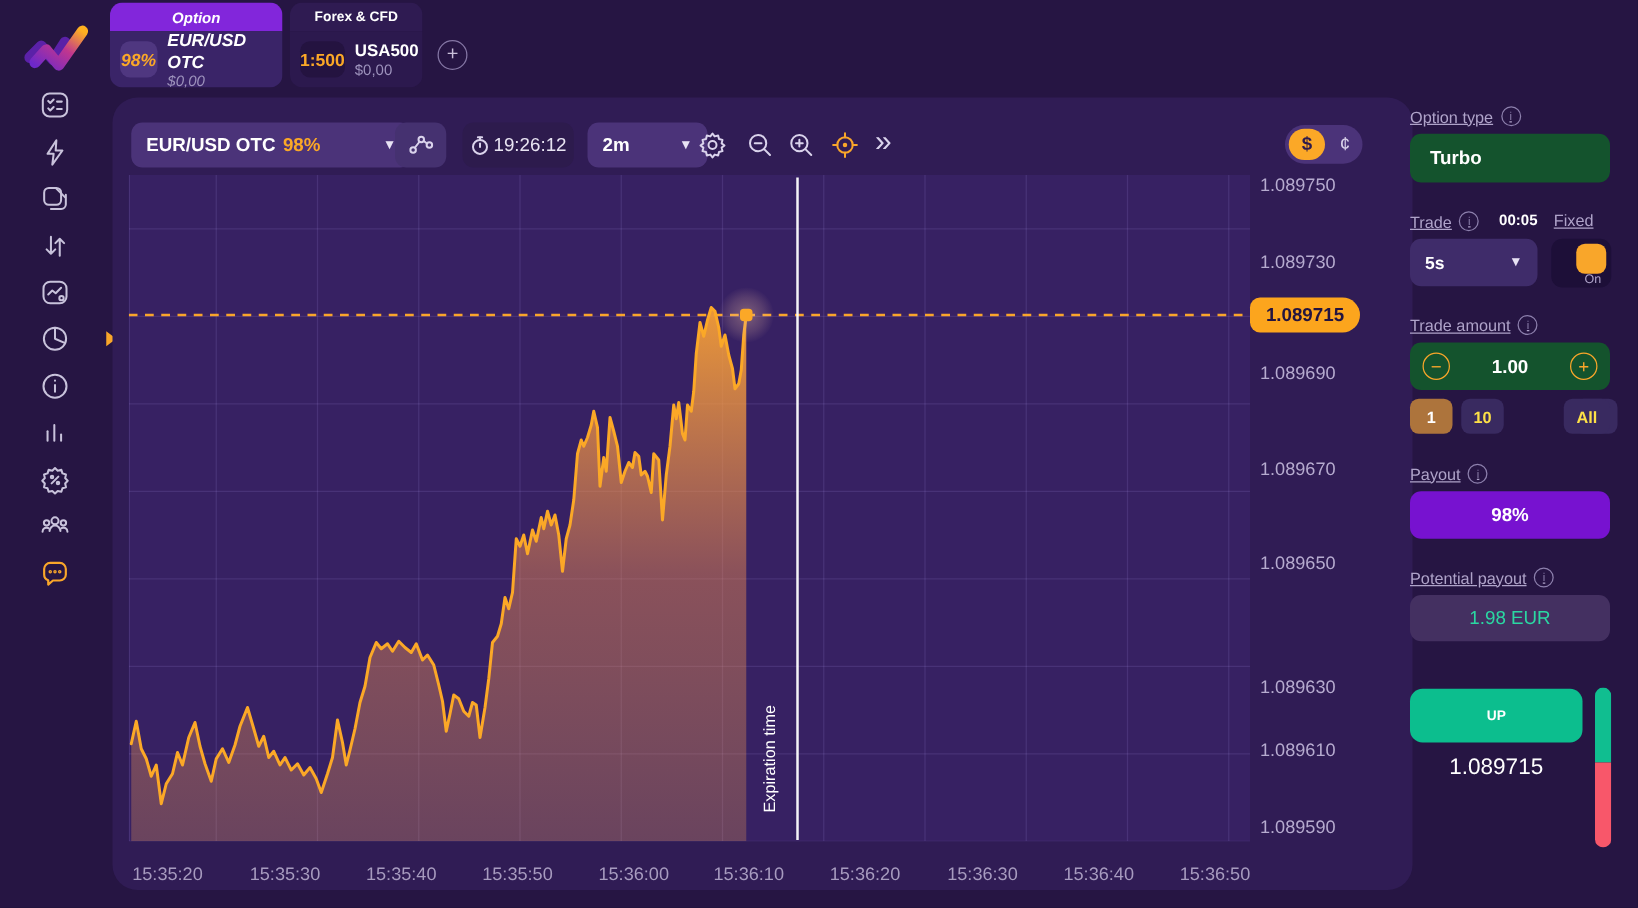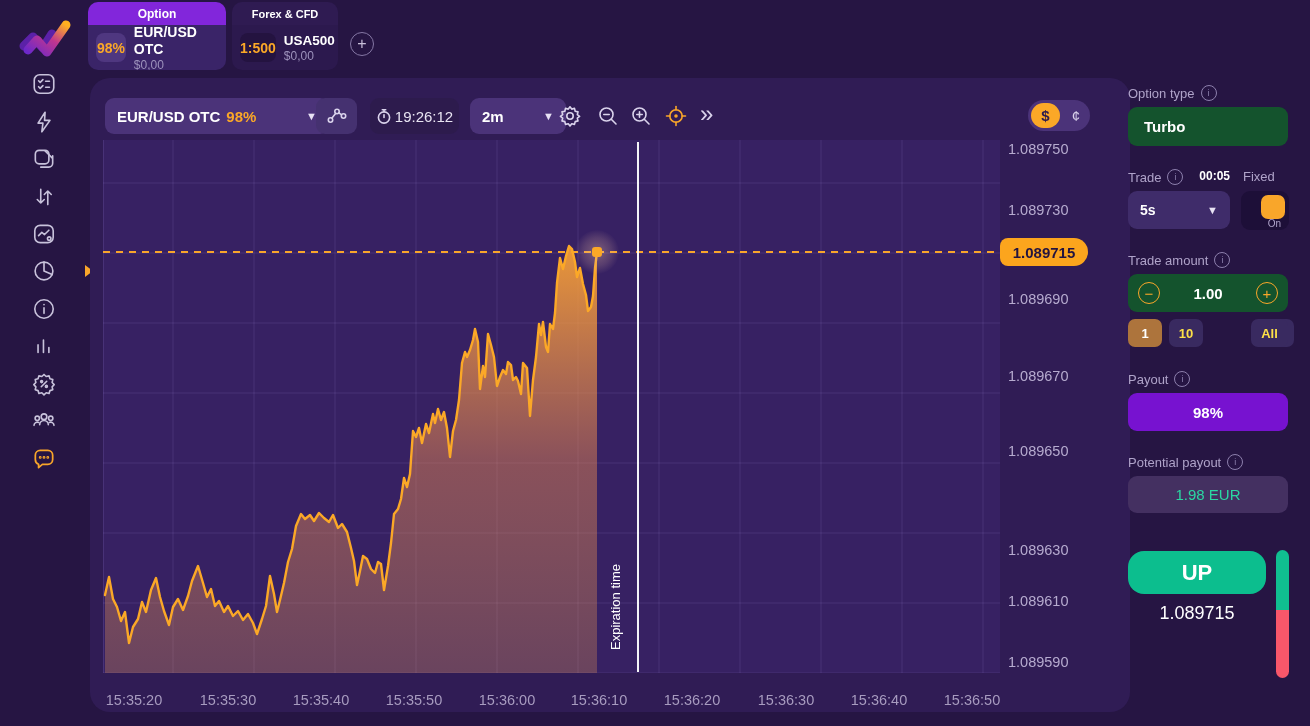--- a/index.html
+++ b/index.html
@@ -34,32 +34,32 @@
              border-radius:8px 14px 14px 8px;display:flex;align-items:center;justify-content:center;
              font-size:15px;font-weight:bold;color:#231440;}
   #price-tag::before{content:"";position:absolute;left:-7px;top:4px;width:20px;height:20px;
              background:#FCA51D;transform:rotate(45deg);border-radius:4px;z-index:-1;}
   #marker-halo{position:absolute;left:575px;top:230px;width:44px;height:44px;border-radius:50%;
              background:radial-gradient(circle,rgba(233,186,158,.4) 0%,rgba(233,186,158,.18) 45%,transparent 72%);}
   #marker-dot{position:absolute;left:592px;top:247px;width:10px;height:10px;border-radius:3px;background:#FBA827;}
   #exp-label{position:absolute;left:608px;top:520px;height:130px;writing-mode:vertical-rl;
              transform:rotate(180deg);font-size:13px;color:#fff;display:flex;align-items:center;}
   
-  .plabel{position:absolute;left:1128px;font-size:13px;color:#AFA3C9;display:flex;align-items:center;gap:6px;}
+  .plabel{position:absolute;left:1128px;font-size:13px;color:#AFA3C9;display:flex;align-items:center;gap:6px;text-decoration:underline;}
   .info-i{width:14px;height:14px;border:1px solid #8d80ad;border-radius:50%;color:#8d80ad;font-size:9px;
           display:inline-flex;align-items:center;justify-content:center;font-style:normal;}
   .pwidget{position:absolute;left:1128px;width:160px;border-radius:9px;background:#14532d;
            display:flex;align-items:center;box-sizing:border-box;}
   .qbtn{position:absolute;top:319px;height:28px;border-radius:7px;background:#392A60;color:#fde047;
         font-size:13px;font-weight:bold;display:flex;align-items:center;justify-content:center;cursor:pointer;}
   .qbtn.active{background:#AD743C;color:#fff;}
   .stepper{width:20px;height:20px;border:1.5px solid #F9A62A;border-radius:50%;color:#F9A62A;
            display:flex;align-items:center;justify-content:center;font-size:15px;line-height:1;cursor:pointer;}
-  .bigbtn{position:absolute;left:1128px;width:138px;height:43px;border-radius:16px;display:flex;
-          align-items:center;justify-content:center;font-size:22px;font-weight:bold;color:#fff;cursor:pointer;}
+  .bigbtn{position:absolute;left:1128px;width:138px;height:43px;border-radius:10px;display:flex;
+          align-items:center;justify-content:center;font-size:11px;font-weight:bold;color:#fff;cursor:pointer;}
   svg{display:block;}
   .sic{stroke:#C8C2DB;stroke-width:1.5;fill:none;stroke-linecap:round;stroke-linejoin:round;}
   .sic-o{stroke:#F9A62A;stroke-width:1.6;fill:none;stroke-linecap:round;stroke-linejoin:round;}
   .tic{stroke:#DAD3EC;stroke-width:1.6;fill:none;stroke-linecap:round;stroke-linejoin:round;}
 </style>
 </head>
 <body>
 
 <div id="app">
 
@@ -70,21 +70,21 @@
         <stop offset="0" stop-color="#6d28c9"></stop>
             <stop offset="0.55" stop-color="#c0368f"></stop>
             <stop offset="1" stop-color="#ffb020"></stop>
       </linearGradient>
         </defs>
       <polyline points="8,34 17,25 27,36 36,22" fill="none" stroke="#5b21a8" stroke-width="9" stroke-linecap="round" stroke-linejoin="round"></polyline>
       <polyline points="12,38 21,28 31,40 50,13" fill="none" stroke="url(#lg)" stroke-width="9" stroke-linecap="round" stroke-linejoin="round"></polyline>
     </svg>
   </div>
 
-  <div class="tabgroup" style="left:88px;width:138px;">
+  <div class="tabgroup" style="left:88px;width:138px;font-style:italic;">
     <div class="tabhead" style="background:#8226DB;">Option</div>
     <div class="tabbody" style="background:#3A2468;">
       <div class="badge" style="width:35px;height:29px;background:#4F3780;">98%</div>
       <div>
         <div class="t-title">EUR/USD OTC</div>
         <div class="t-sub">$0,00</div>
       </div>
     </div>
   </div>
 

